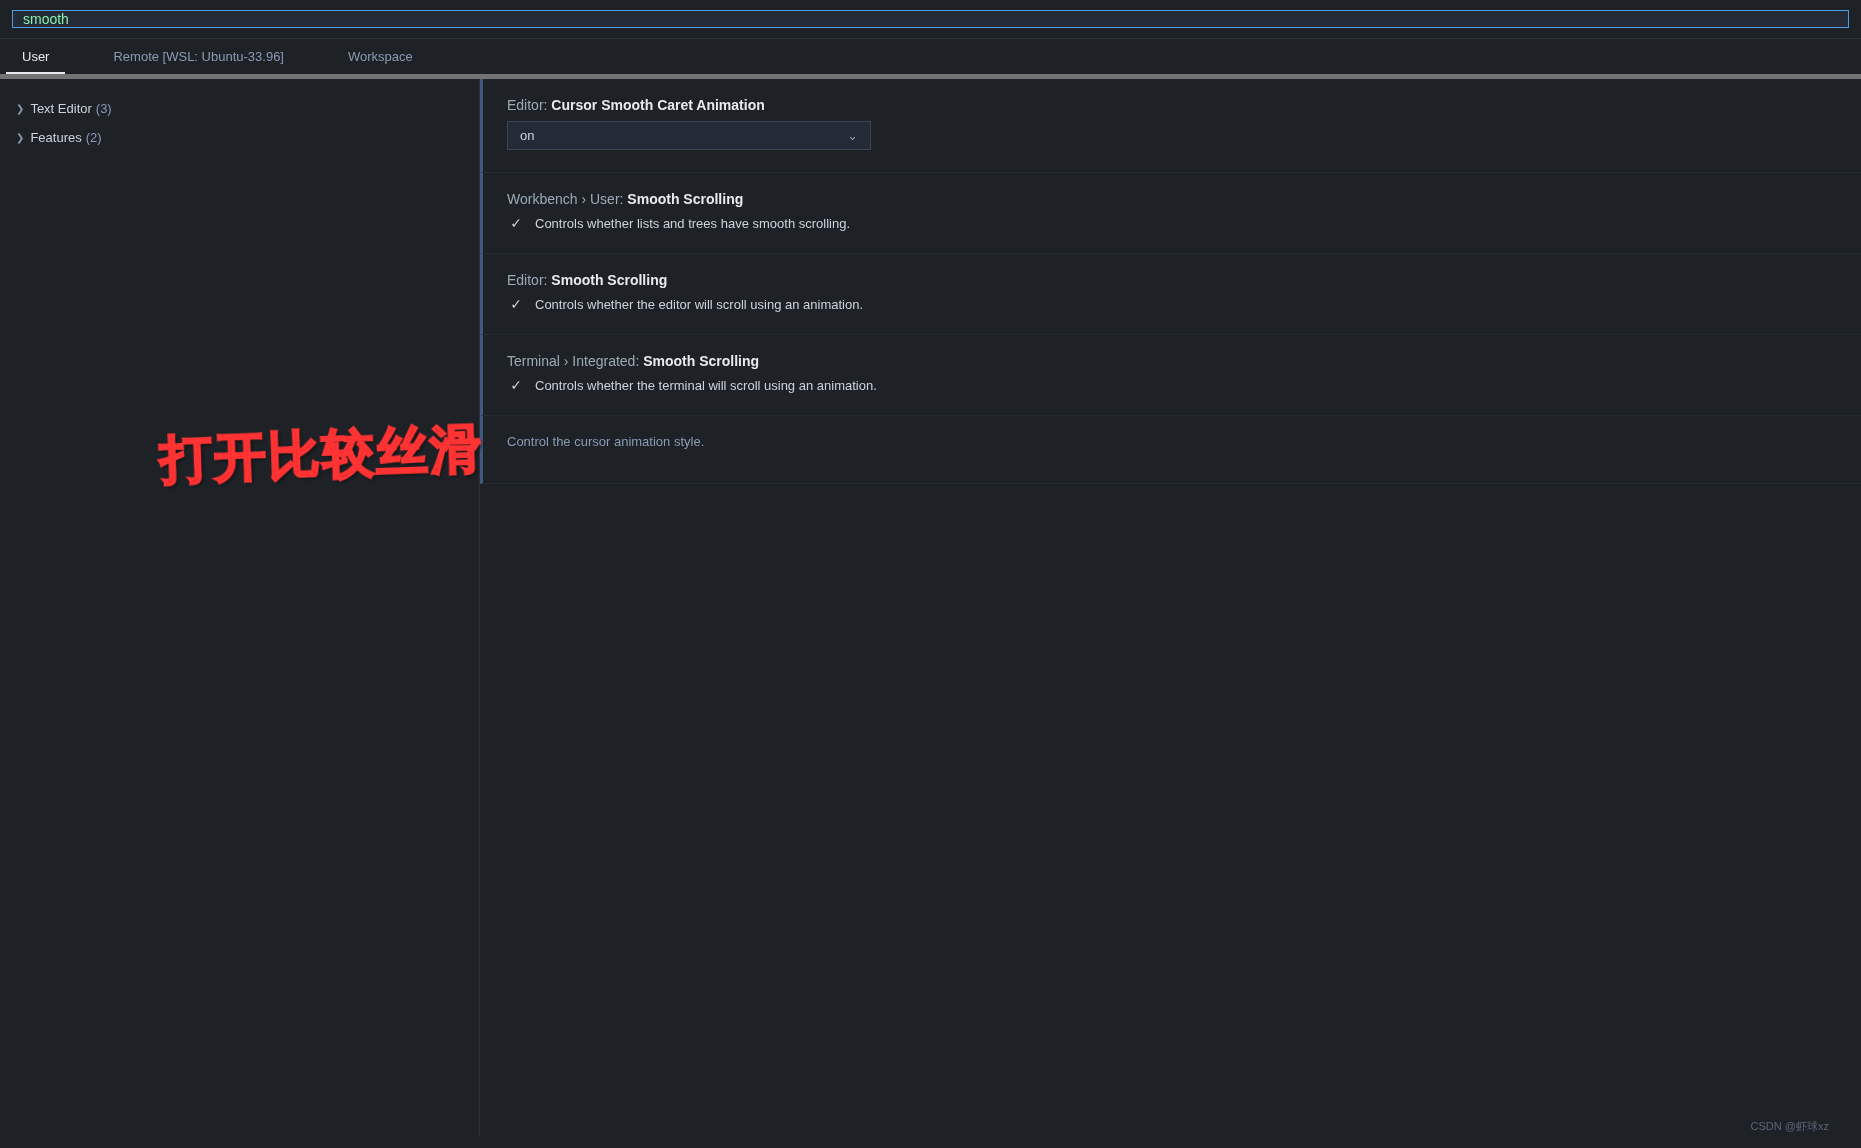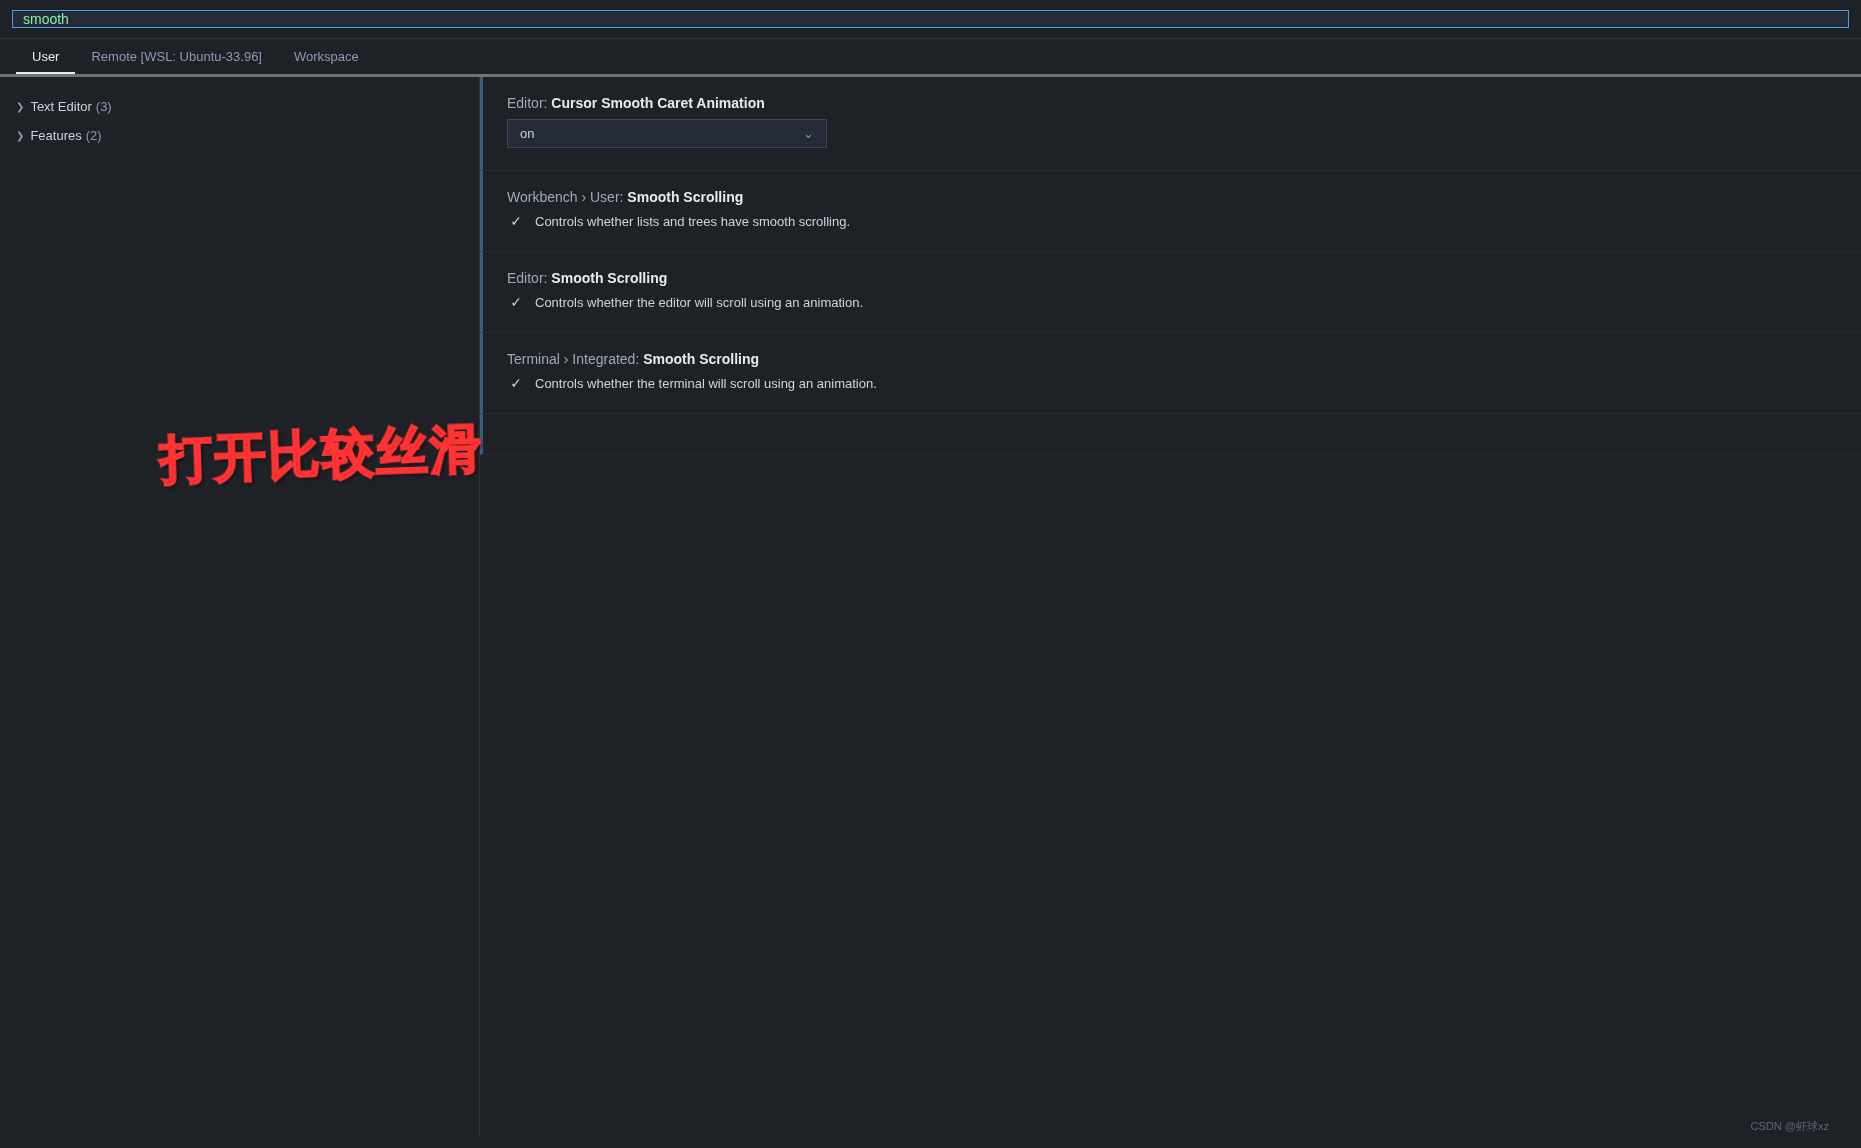--- a/index.html
+++ b/index.html
@@ -25,23 +25,24 @@
       border: 1.5px solid #4d9de0;
       color: #86efac;
       font-size: 14px;
       padding: 0 10px;
       outline: none;
     }
 
     .tabs-bar {
       display: flex;
       align-items: flex-end;
-      padding: 0 16px;
-      border-bottom: 3px solid #737373;
+      padding: 0 6px;
+      border-bottom: 5px solid #737373;
       background-color: #1e2227;
+      gap: 32px;
     }
 
     .tab {
       padding: 10px 16px 8px;
       cursor: pointer;
       color: #8a9ab5;
       font-size: 13px;
       border-bottom: 2px solid transparent;
       user-select: none;
     }
@@ -116,21 +117,21 @@
       font-size: 13px;
       margin-bottom: 12px;
     }
 
     .setting-dropdown {
       display: flex;
       align-items: center;
       background: #252b36;
       border: 1px solid #3a4455;
       padding: 6px 12px;
-      width: 320px;
+      width: 364px;
       cursor: pointer;
       color: #cdd3de;
       font-size: 13px;
       justify-content: space-between;
     }
 
     .setting-checkbox {
       display: flex;
       align-items: center;
       gap: 10px;
@@ -246,19 +247,20 @@
       <div class="setting-title">
         <span>Terminal › Integrated: </span><strong>Smooth Scrolling</strong>
       </div>
       <div class="setting-checkbox">
         <span class="check-icon">✓</span>
         <span>Controls whether the terminal will scroll using an animation.</span>
       </div>
     </div>
 
     <div class="setting-block">
+      <div class="setting-desc">Control the cursor animation style.</div>
     </div>
 
   </div>
 </div>
 
 <div class="watermark">打开比较丝滑</div>
 <div class="watermark-sub">CSDN @虾球xz</div>
 
 </body></html>

